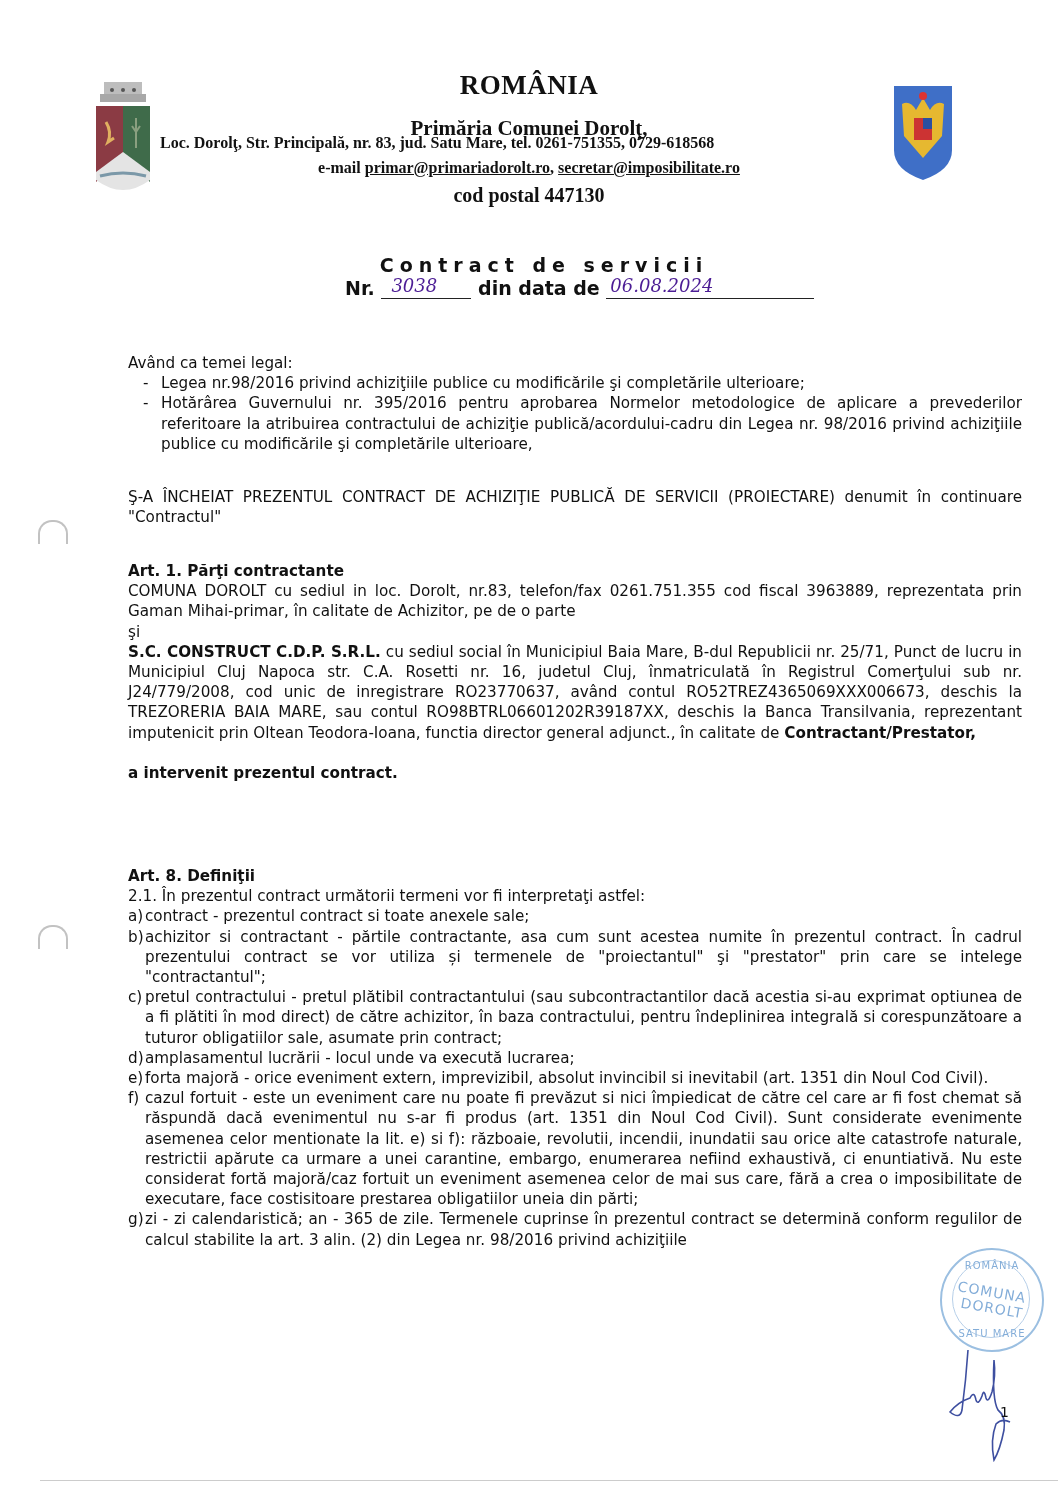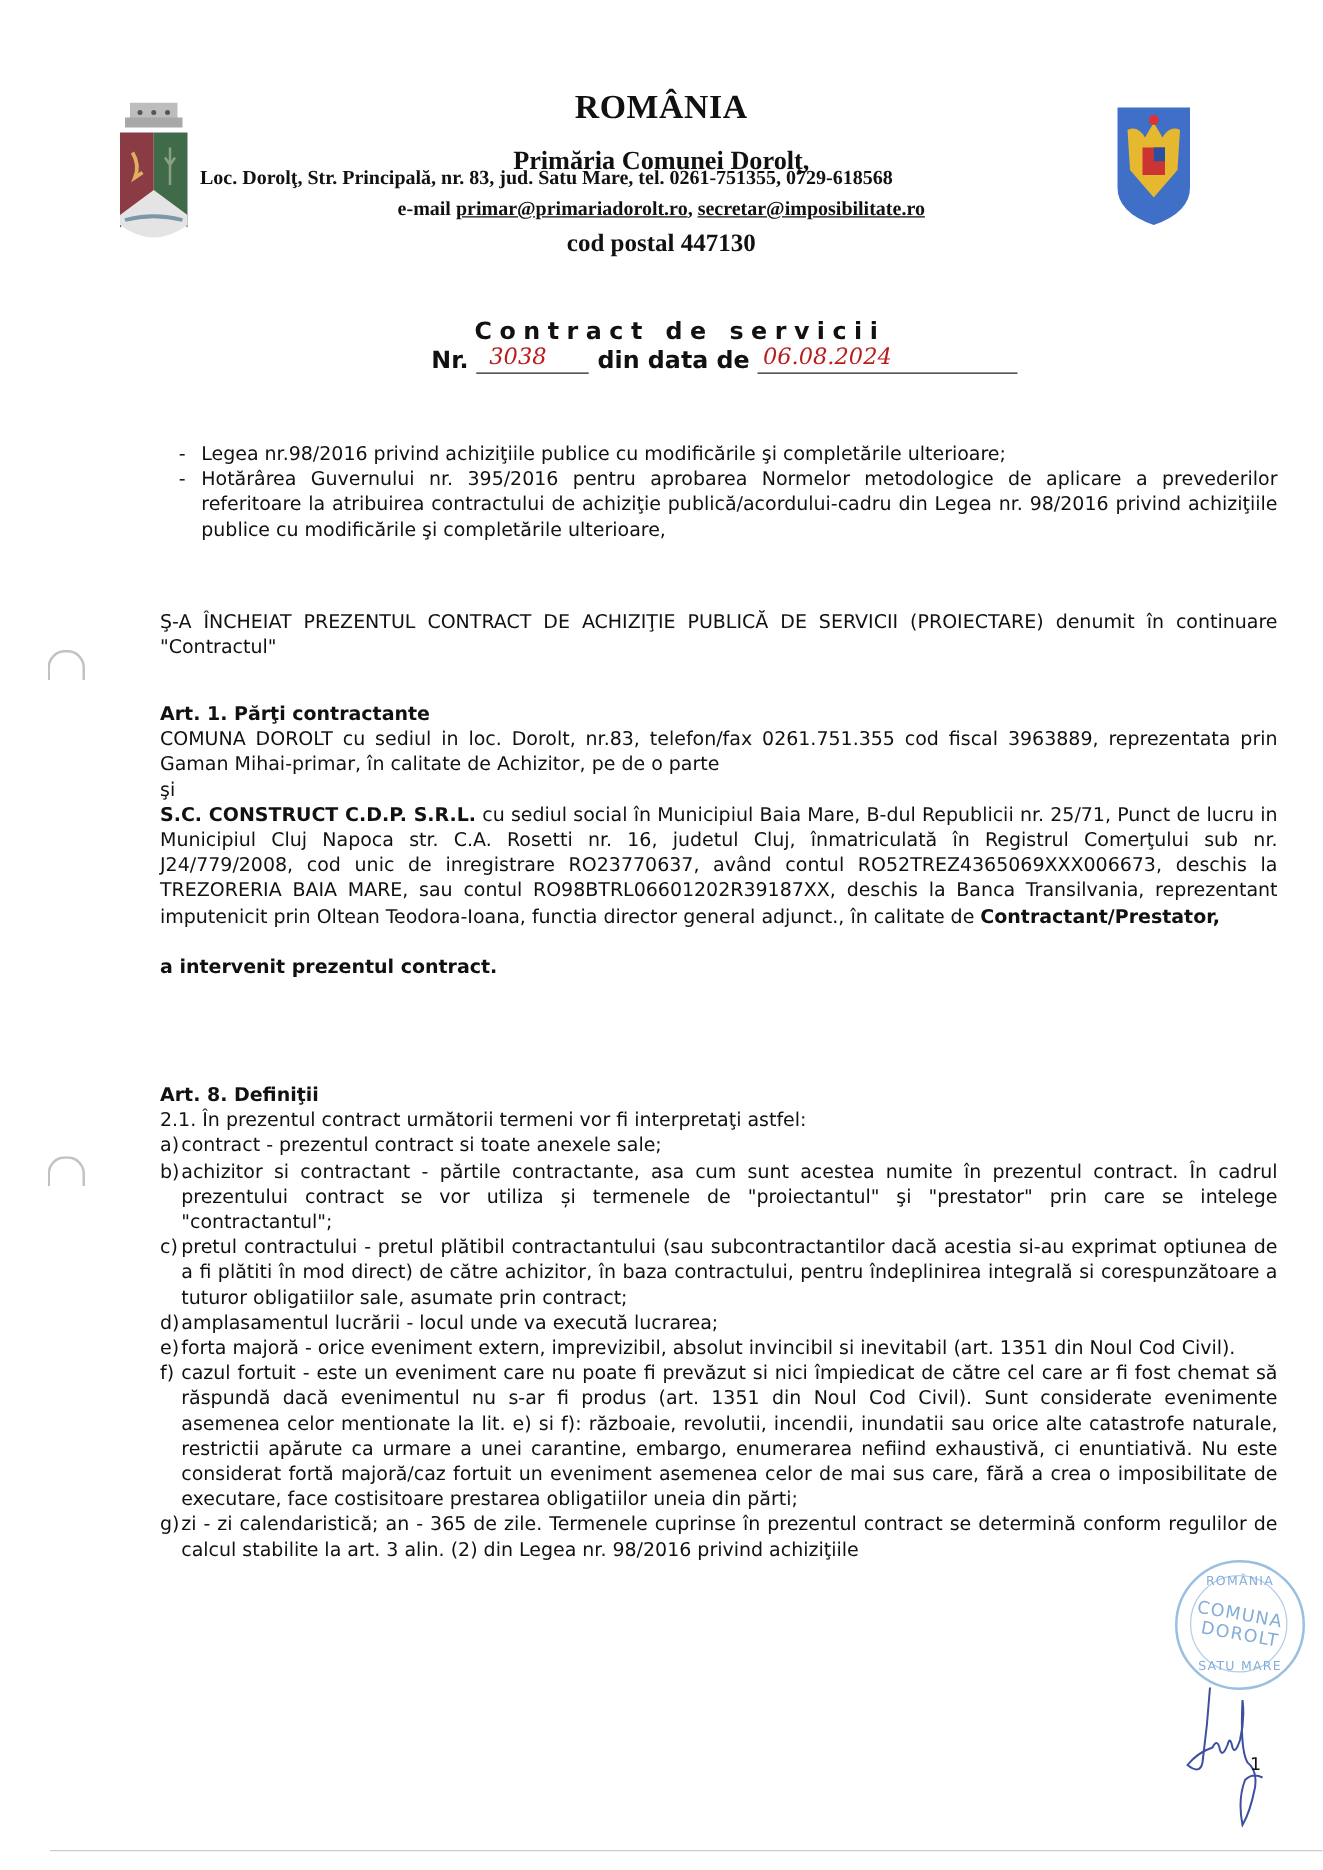--- a/index.html
+++ b/index.html
@@ -17,21 +17,21 @@
   #h-postal { top:184px; font-size:20px; }
 
   
   .crest-left { position:absolute; left:92px; top:82px; width:62px; height:110px; }
   .crest-right { position:absolute; left:892px; top:84px; width:62px; height:98px; }
 
   
   #ct-title { position:absolute; top:254px; left:0; width:1058px; text-align:center; font-weight:bold; font-size:19px; letter-spacing:6px; }
   #ct-line { position:absolute; top:276px; left:330px; font-weight:bold; font-size:19px; white-space:nowrap; }
   .fill { display:inline-block; border-bottom:1px solid #222; position:relative; height:22px; vertical-align:bottom; }
-  .hand { font-family:"DejaVu Serif", serif; font-style:italic; color:#b91c1c; font-weight:normal; font-size:18px; position:absolute; bottom:2px;margin-top:19px; }
+  .hand { font-family:"DejaVu Serif", serif; font-style:italic; color:#4c1d95; font-weight:normal; font-size:18px; position:absolute; bottom:2px;margin-top:19px; }
 
   
   .body { position:absolute; left:113px; width:894px; font-size:15.2px; line-height:20.2px; }
   .body p { margin:0; }
   .just { text-align:justify; text-align-last:left; }
   .dash-item { position:relative; padding-left:33px; }
   .dash-item .dash { position:absolute; left:15px; top:0; }
   .list-item { position:relative; padding-left:17px; }
   .list-item .lbl { position:absolute; left:0; top:0; }
   b { font-weight:bold; }
@@ -90,20 +90,21 @@
   <span>Nr.</span>
   <span class="fill" style="width:90px;"><span class="hand" style="left:10px;">3038</span></span>
   <span>din data de</span>
   <span class="fill" style="width:208px;"><span class="hand" style="left:4px;">06.08.2024</span></span>
 </div>
 
 <div class="punch" style="top:520px;"></div>
 <div class="punch" style="top:925px;"></div>
 
 <div class="body sans" style="top:353px;">
+  <p>Având ca temei legal:</p>
   <div class="dash-item">
       <span class="dash">-</span>
       <p class="just">Legea nr.98/2016 privind achiziţiile publice cu modificările şi completările ulterioare;</p>
     </div>
   <div class="dash-item">
       <span class="dash">-</span>
       <p class="just">Hotărârea Guvernului nr. 395/2016 pentru aprobarea Normelor metodologice de aplicare a prevederilor referitoare la atribuirea contractului de achiziţie publică/acordului-cadru din Legea nr. 98/2016 privind achiziţiile publice cu modificările şi completările ulterioare,</p>
     </div>
 </div>
 

